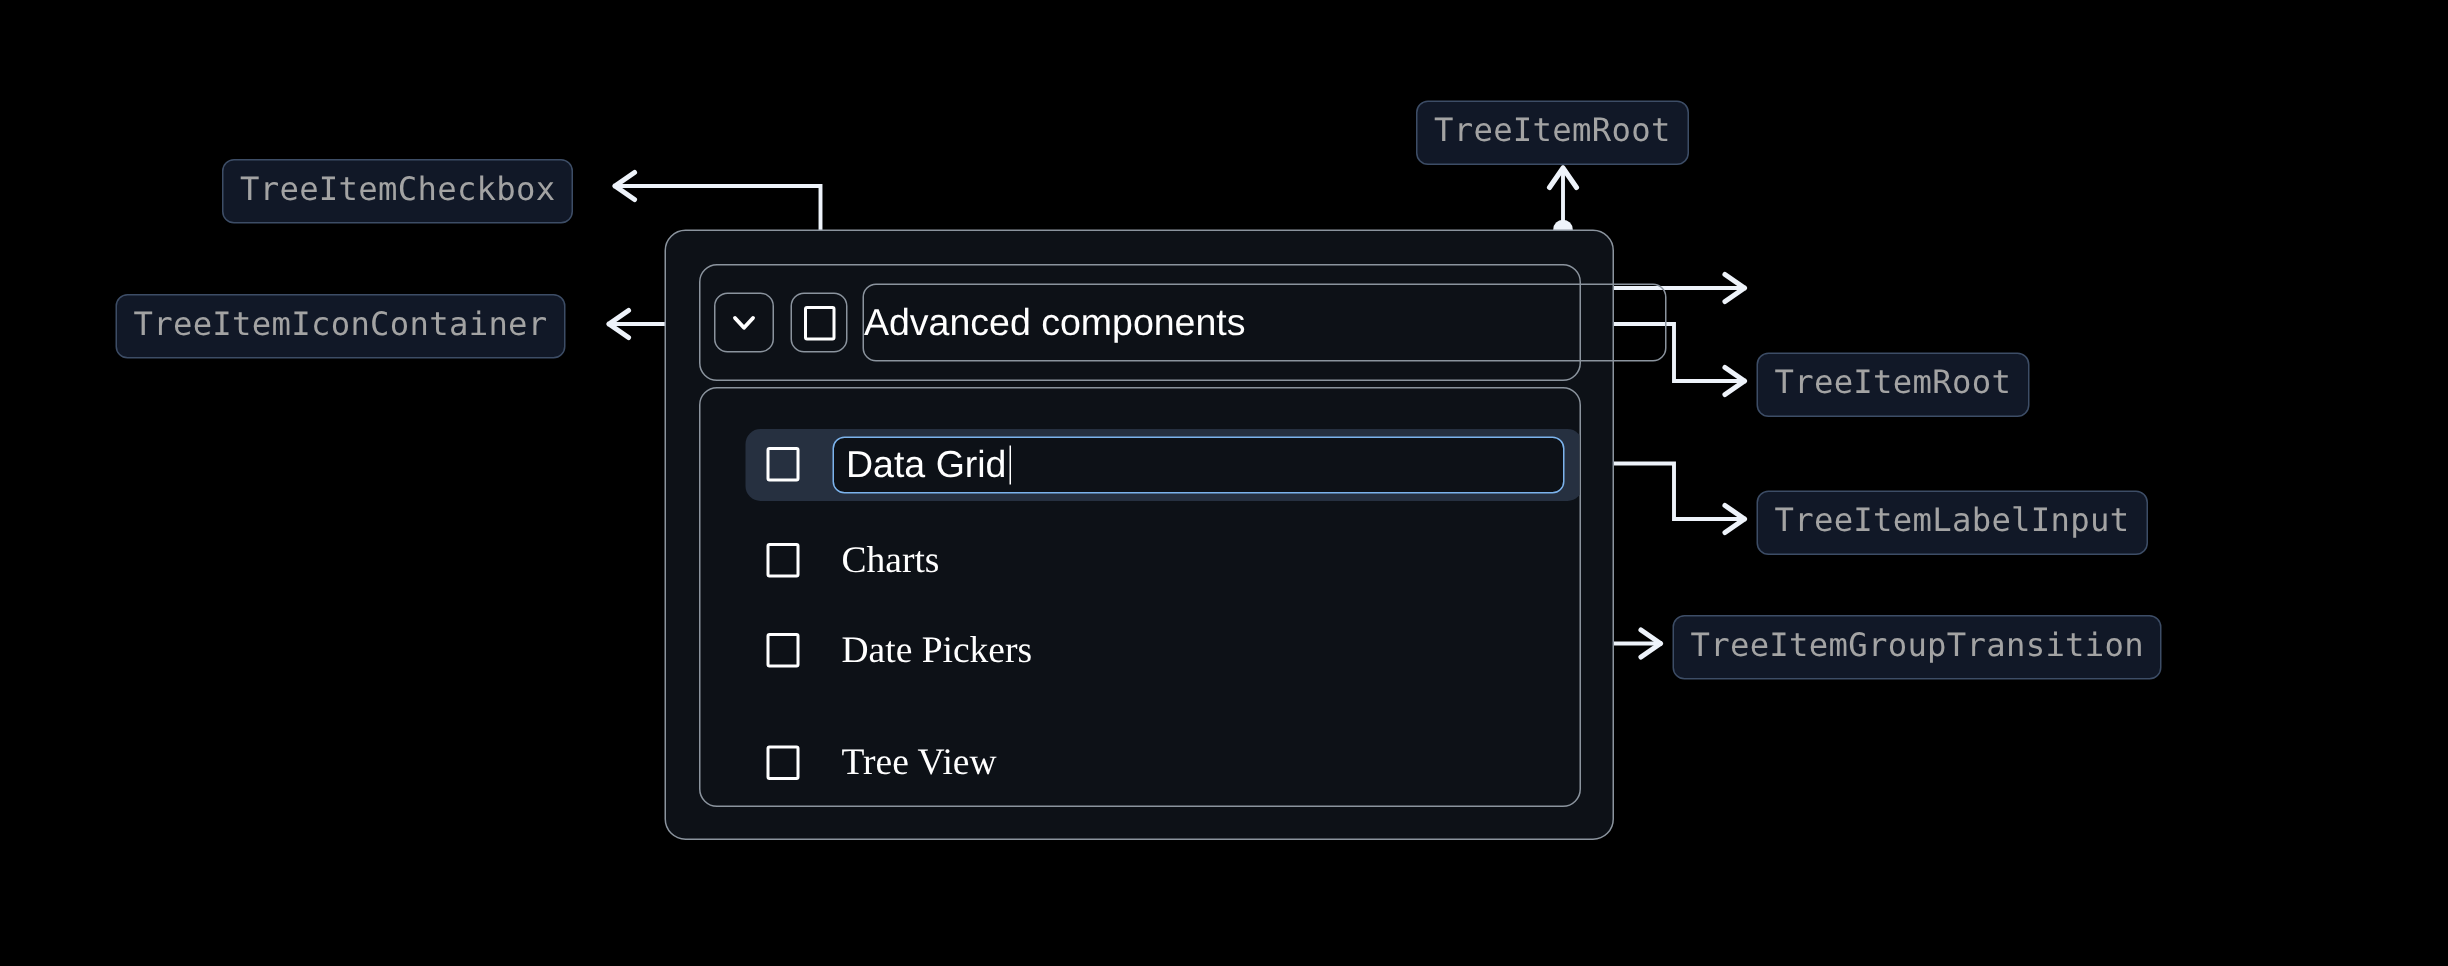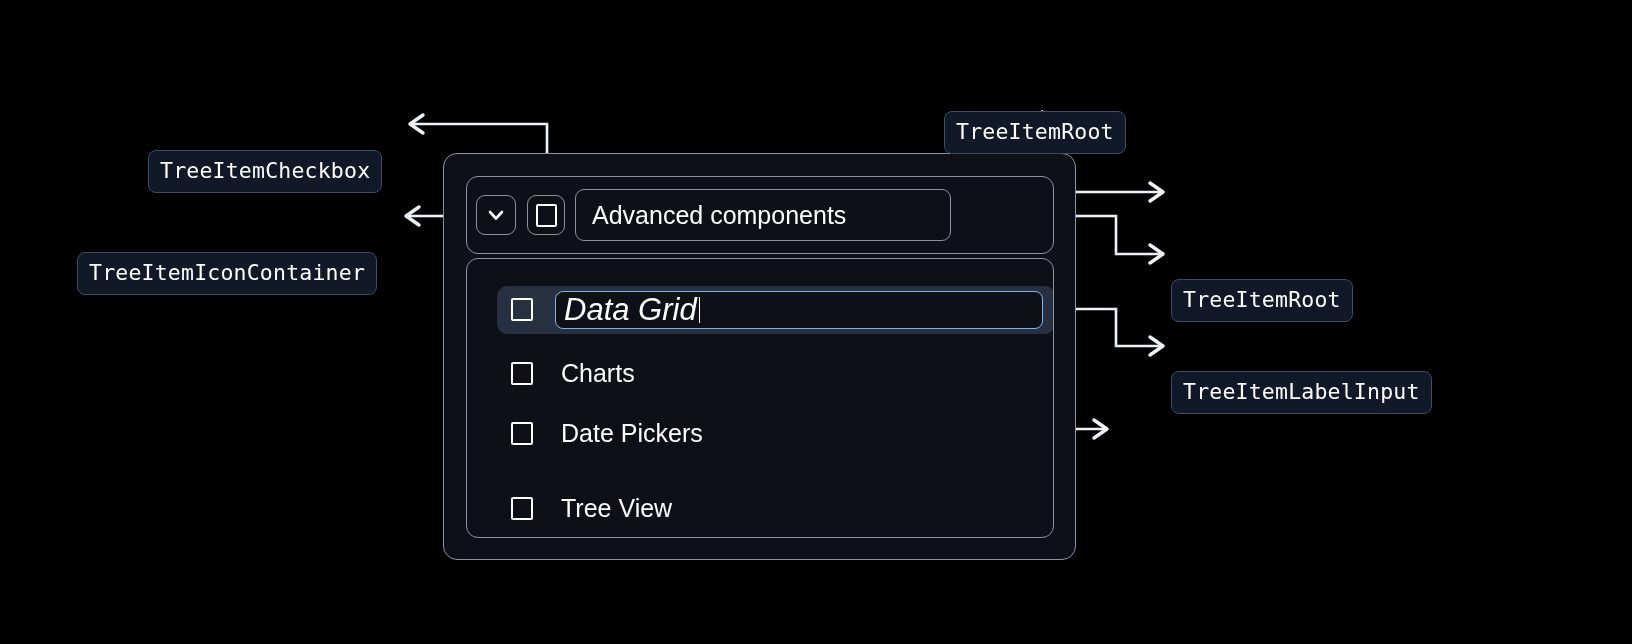--- a/index.html
+++ b/index.html
@@ -31,28 +31,27 @@
     pointer-events: none;
   }
 
   
   .pill {
     position: absolute;
     box-sizing: border-box;
     background: #111827;
     border: 1px solid #3d4d66;
     border-radius: 8px;
-    color: #ffffff;
+    color: #a3a3a3;
     font-family: "DejaVu Sans Mono", "Liberation Mono", monospace;
     font-size: 21.5px;
     letter-spacing: 0.2px;
     line-height: 1;
     padding: 9px 11px 10px 11px;
     white-space: nowrap;
-    margin-top: 44px;
   }
 
   
   #tree-root {
     position: absolute;
     left: 443px;
     top: 153px;
     width: 633px;
     height: 407px;
     box-sizing: border-box;
@@ -106,28 +105,28 @@
     height: 23px;
     box-sizing: border-box;
     border: 2.4px solid #ffffff;
     border-radius: 2px;
   }
 
   #tree-label {
     position: absolute;
     left: 575px;
     top: 189px;
-    width: 376px;
+    width: 536px;
     height: 52px;
     box-sizing: border-box;
     border: 1px solid #8b949e;
     border-radius: 9px;
     display: flex;
     align-items: center;
-    padding-left: 16px;
+    padding-left: 0;
     color: #ffffff;
     font-size: 25px;
   }
 
   
   #group-transition {
     position: absolute;
     left: 466px;
     top: 258px;
     width: 588px;
@@ -139,20 +138,21 @@
     overflow: hidden;
   }
 
   .tree-row {
     position: absolute;
     left: 0;
     width: 100%;
     height: 46px;
     display: flex;
     align-items: center;
+    font-family: Liberation Serif, serif;
   }
   .tree-row .cbx {
     position: absolute;
     left: 44px;
     width: 22px;
     height: 23px;
     box-sizing: border-box;
     border: 2.4px solid #ffffff;
     border-radius: 2px;
   }
@@ -190,25 +190,24 @@
     left: 58px;
     top: 5px;
     width: 488px;
     height: 38px;
     box-sizing: border-box;
     background: #0d1117;
     border: 1.6px solid #7cb3ec;
     border-radius: 8px;
     color: #ffffff;
     font-family: "Liberation Sans", sans-serif;
-    font-size: 31px;
+    font-size: 25px;
     padding: 0 8px;
     display: flex;
     align-items: center;
-    font-style: italic;
   }
   #label-input .caret {
     display: inline-block;
     width: 1.5px;
     height: 26px;
     background: #ffffff;
     margin-left: 2px;
   }
 </style>
 </head>
@@ -291,23 +290,24 @@
     </div>
 
     <div class="tree-row" style="top:226px">
       <span class="cbx"></span>
       <span class="row-label">Tree View</span>
     </div>
   </div>
 
   <div class="pill" style="left:148px; top:106px;">TreeItemCheckbox</div>
 
-  <div class="pill" style="left:77px; top:208px;">TreeItemIconContainer</div>
+  <div class="pill" style="left:77px; top:196px;">TreeItemIconContainer</div>
 
   <div class="pill" style="left:944px; top:67px;">TreeItemRoot</div>
 
 
   <div class="pill" style="left:1171px; top:235px;">TreeItemRoot</div>
 
   <div class="pill" style="left:1171px; top:327px;text-align:center;">TreeItemLabelInput</div>
 
+  <div class="pill" style="left:1115px; top:410px;">TreeItemGroupTransition</div>
 
 </div>
 
 </body></html>

